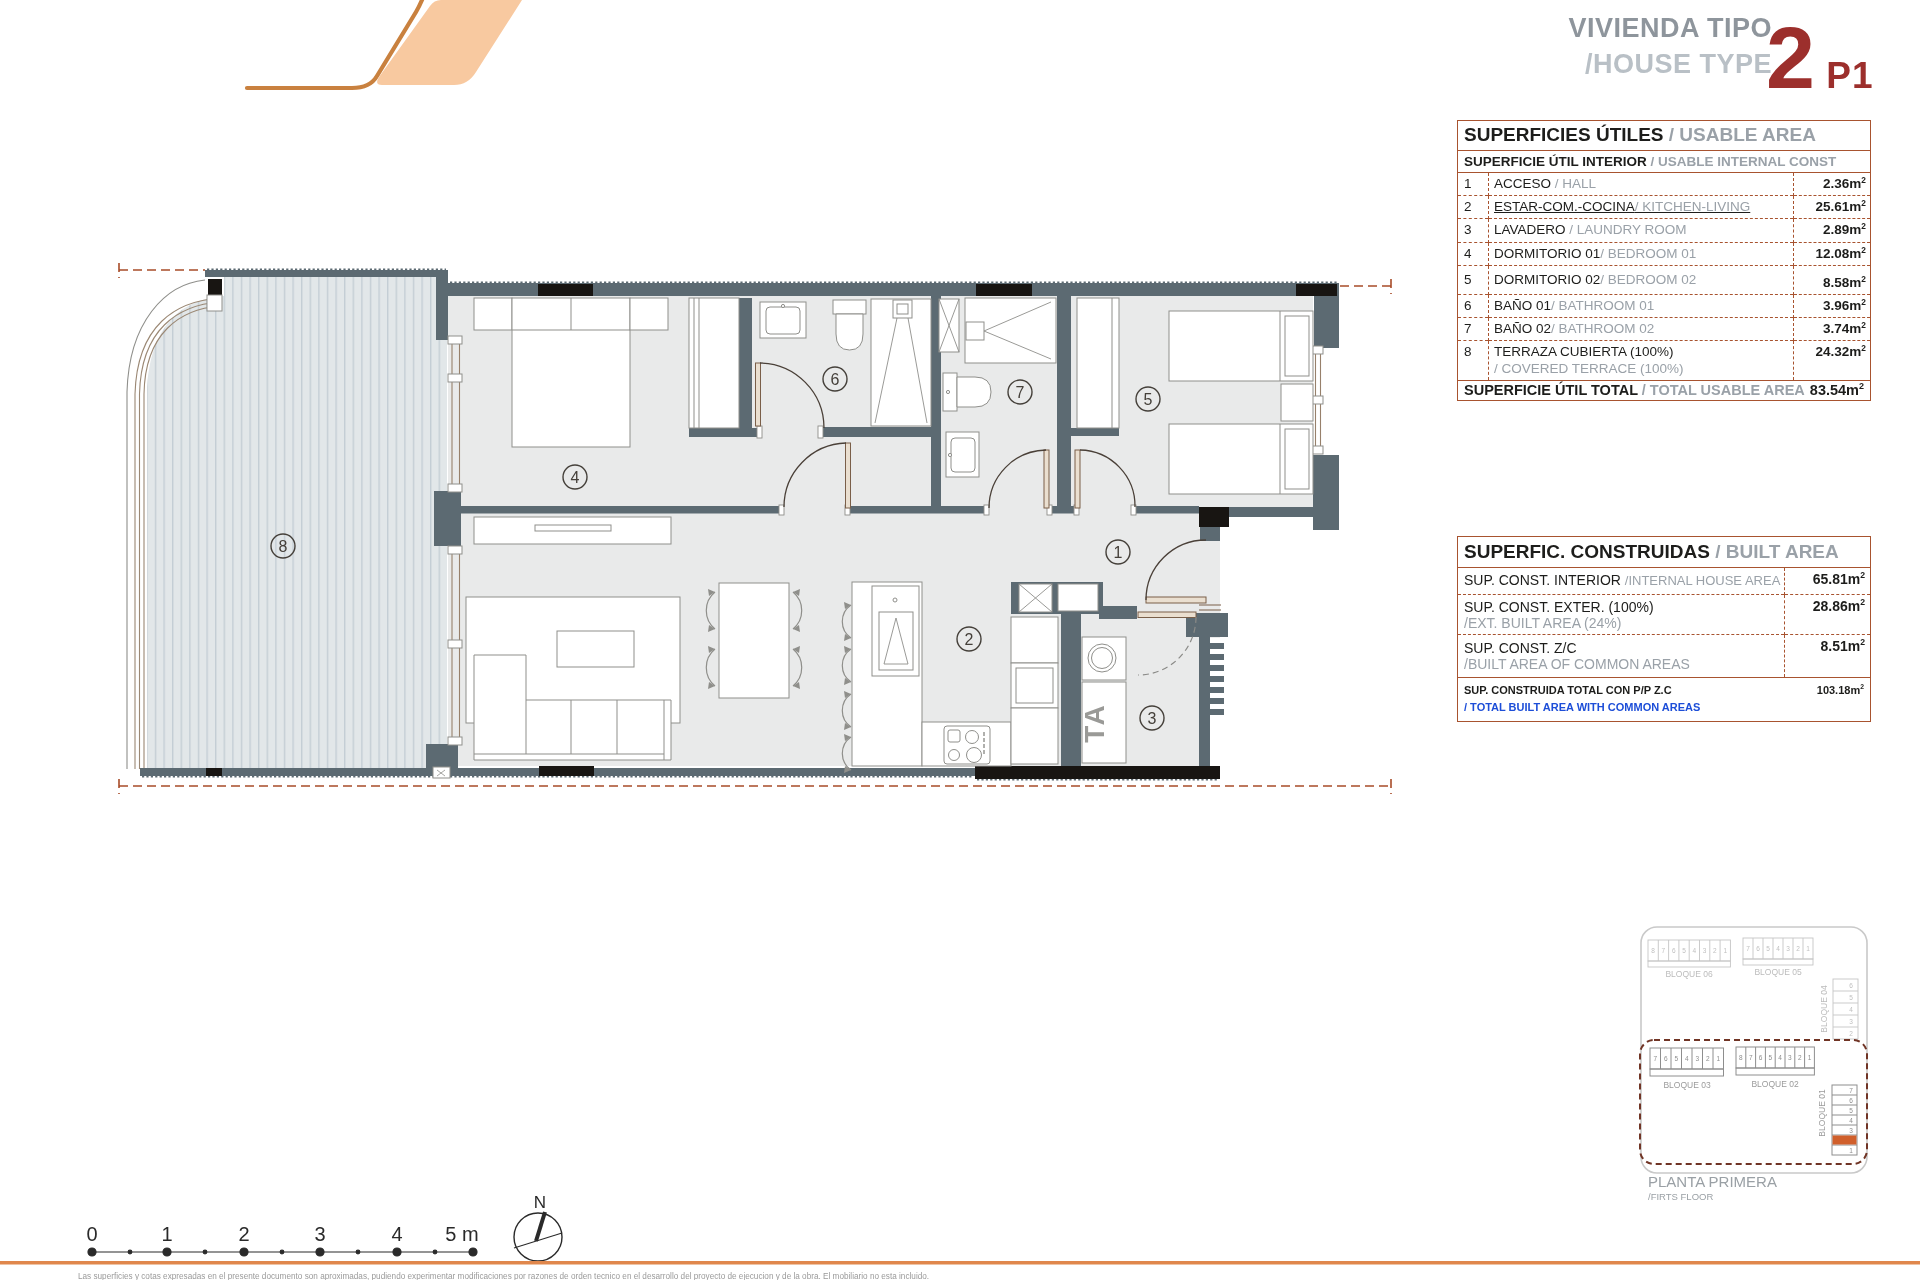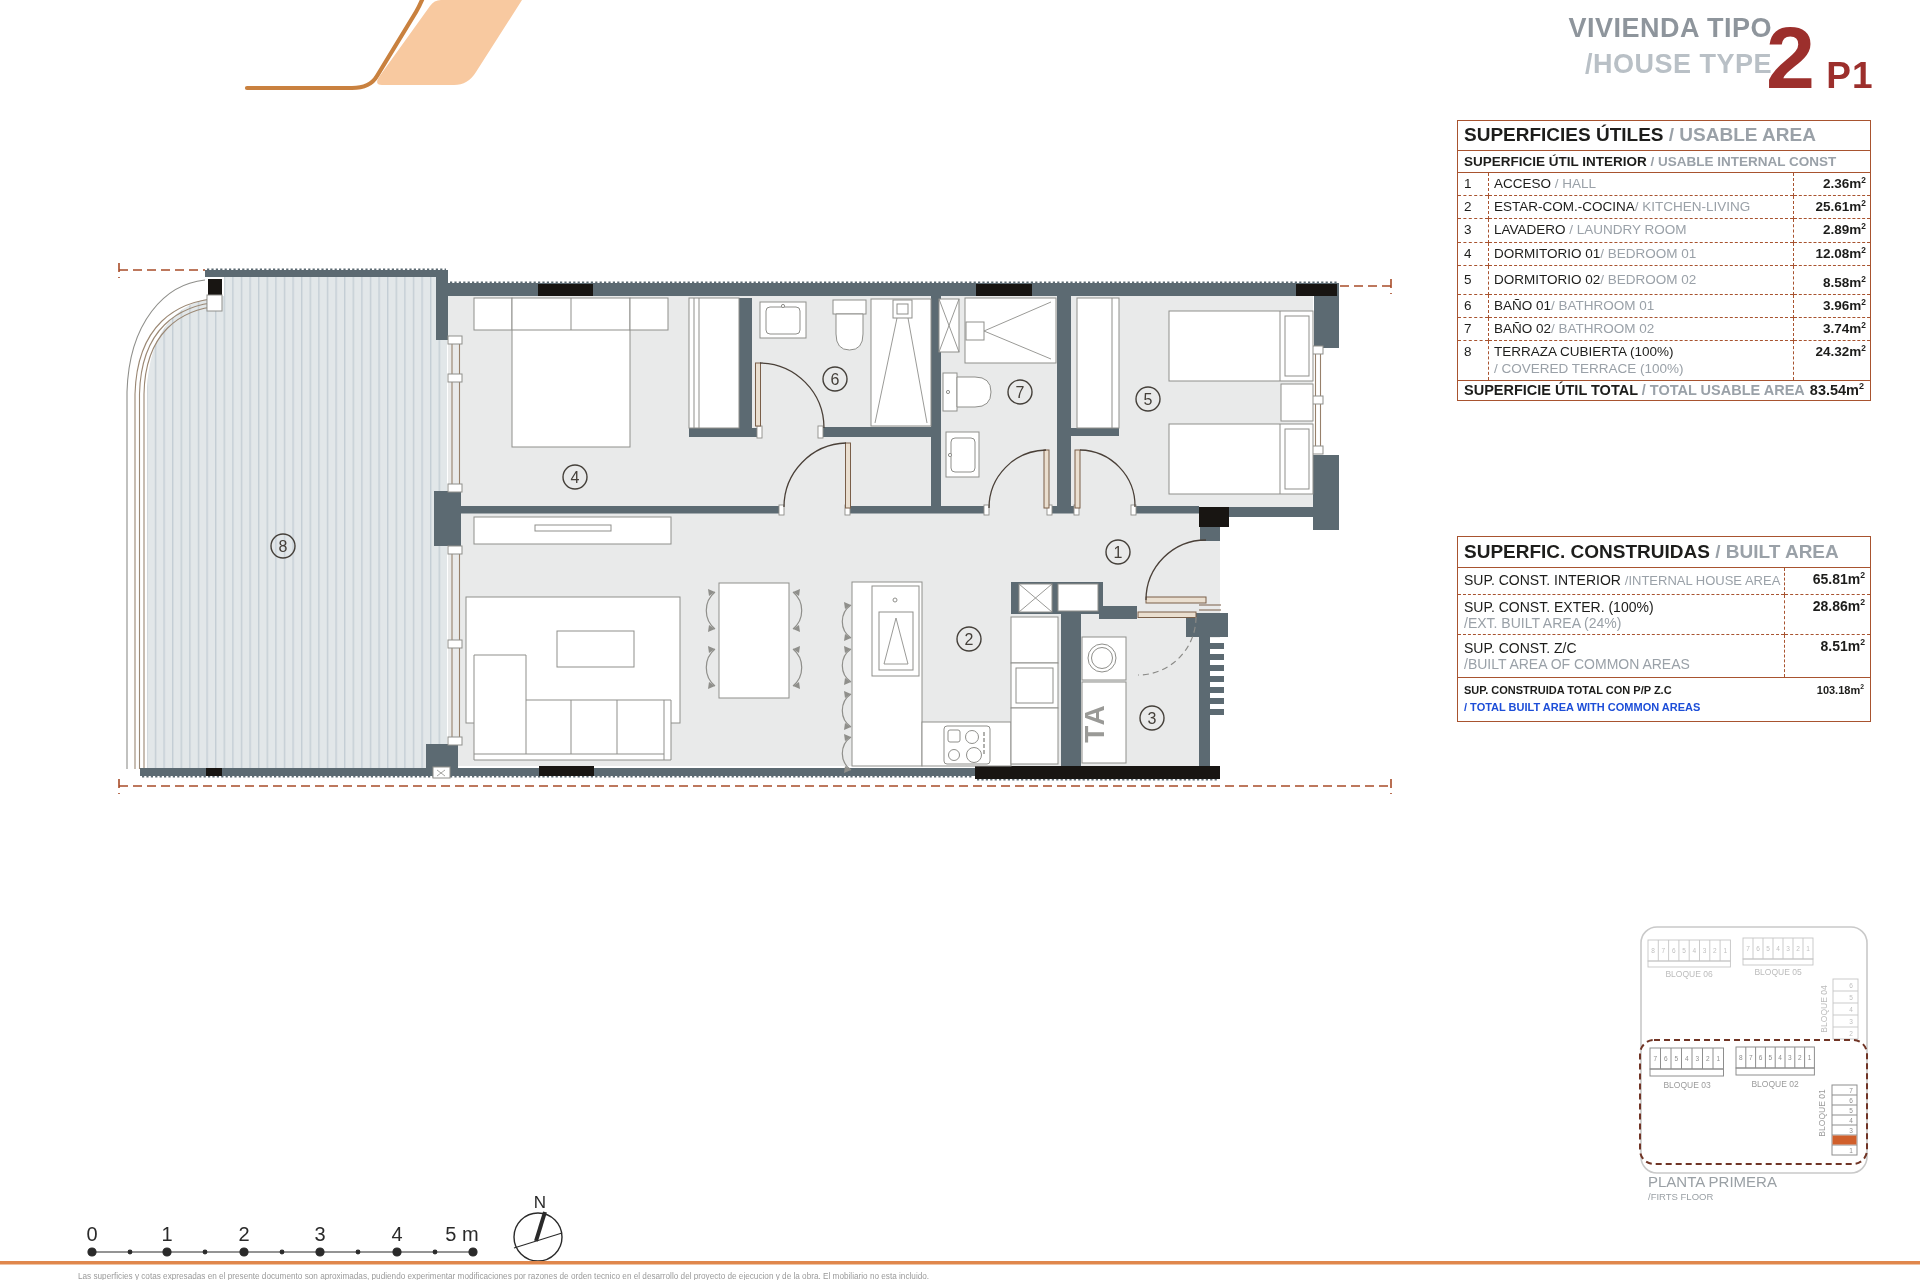--- a/index.html
+++ b/index.html
@@ -517,21 +517,21 @@
   <div style="border-bottom:1px solid #a8532f;padding:3px 6px;height:15px;font-weight:bold;font-size:13.5px;color:#1d1d1b;white-space:nowrap;">SUPERFICIE ÚTIL INTERIOR <span style="color:#9aa1a8;">/ USABLE INTERNAL CONST</span></div>
   <table style="border-collapse:collapse;width:100%;font-size:13.5px;line-height:16.2px;color:#1d1d1b;">
     <tbody>
         <tr>
           <td style="width:24px;padding:3px 0 3px 6px;">1</td>
           <td style="border-left:1px dashed #a8532f;padding:3px 0 3px 5px;">ACCESO <span style="color:#9aa1a8;">/ HALL</span></td>
           <td style="border-left:1px dashed #a8532f;width:72px;text-align:right;padding:3px 4px 3px 0;font-weight:bold;">2.36m<sup>2</sup></td>
         </tr>
     <tr style="border-top:1px dashed #a8532f;">
           <td style="padding:3px 0 3px 6px;">2</td>
-          <td style="border-left:1px dashed #a8532f;padding:3px 0 3px 5px;">ESTAR-COM.-COCINA<span style="color:#9aa1a8;">/ KITCHEN-LIVING</span></td>
+          <td style="border-left:1px dashed #a8532f;padding:3px 0 3px 5px;text-decoration:underline;">ESTAR-COM.-COCINA<span style="color:#9aa1a8;">/ KITCHEN-LIVING</span></td>
           <td style="border-left:1px dashed #a8532f;text-align:right;padding:3px 4px 3px 0;font-weight:bold;">25.61m<sup>2</sup></td>
         </tr>
     <tr style="border-top:1px dashed #a8532f;">
           <td style="padding:3px 0 3px 6px;">3</td>
           <td style="border-left:1px dashed #a8532f;padding:3px 0 3px 5px;">LAVADERO <span style="color:#9aa1a8;">/ LAUNDRY ROOM</span></td>
           <td style="border-left:1px dashed #a8532f;text-align:right;padding:3px 4px 3px 0;font-weight:bold;">2.89m<sup>2</sup></td>
         </tr>
     <tr style="border-top:1px dashed #a8532f;">
           <td style="padding:3px 0 3px 6px;">4</td>
           <td style="border-left:1px dashed #a8532f;padding:3px 0 3px 5px;">DORMITORIO 01<span style="color:#9aa1a8;">/ BEDROOM 01</span></td>

